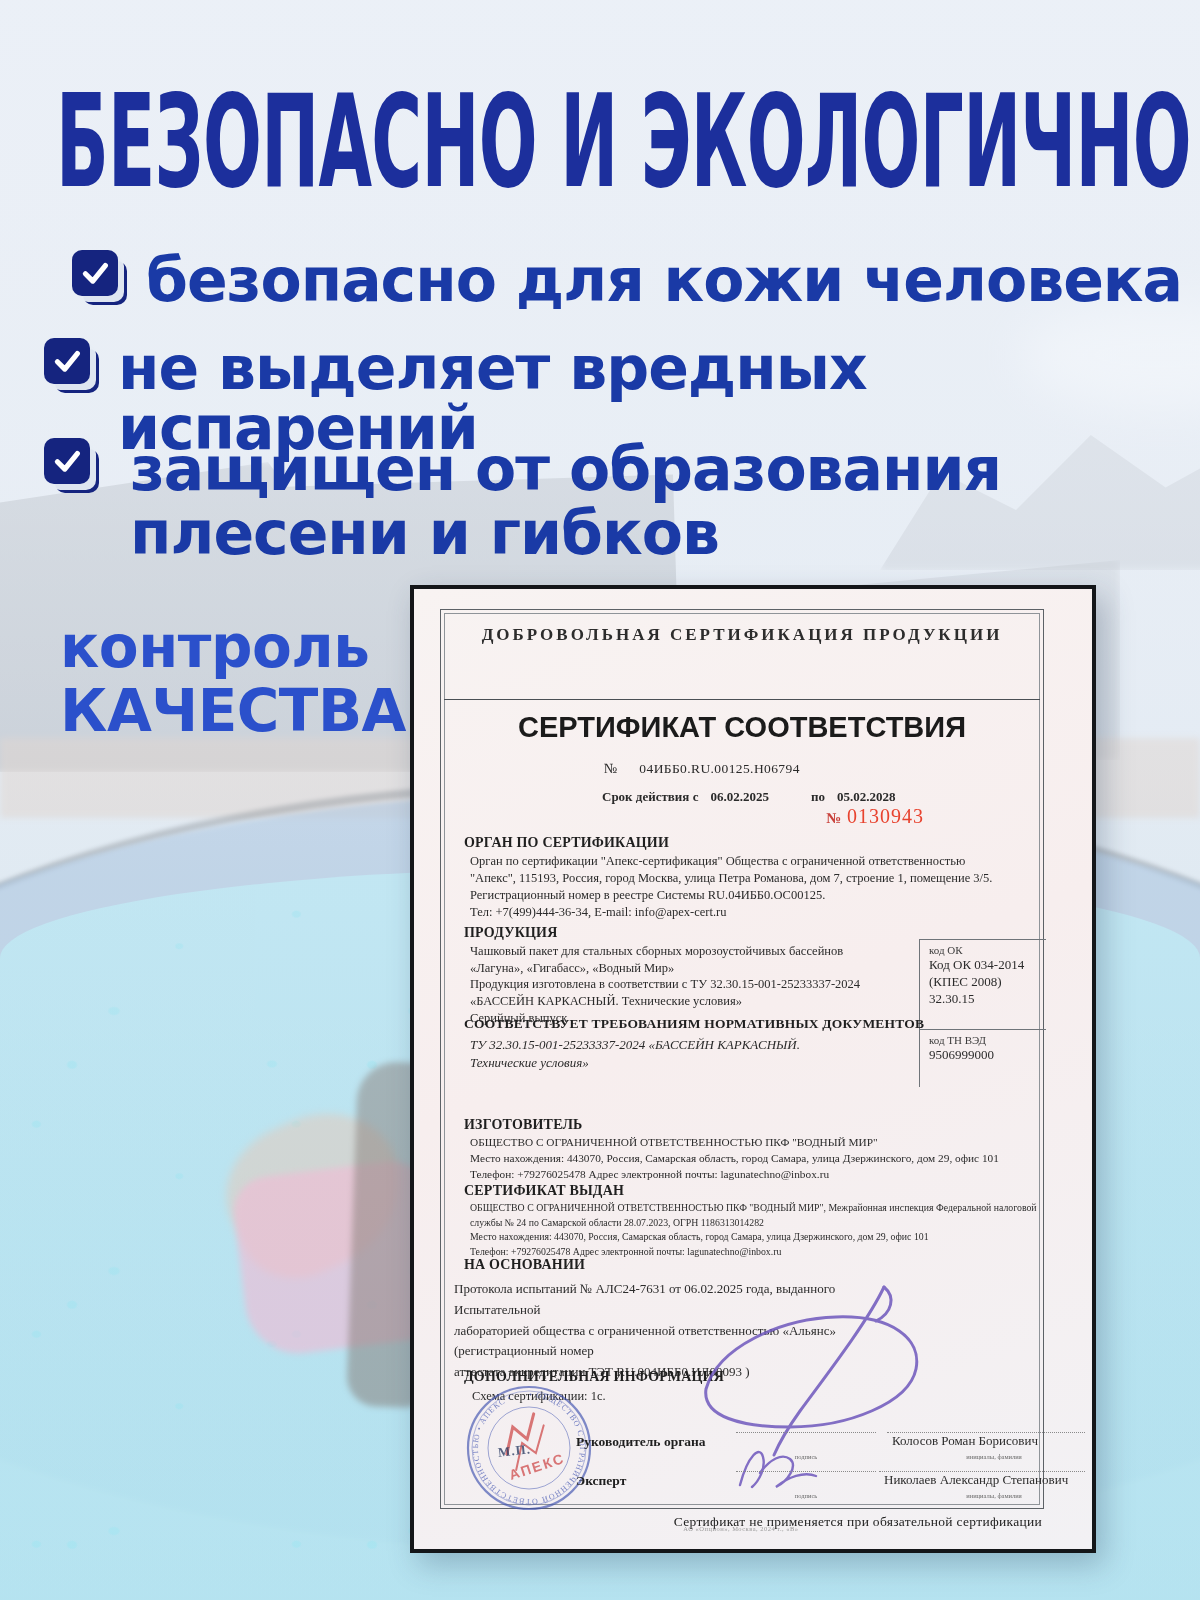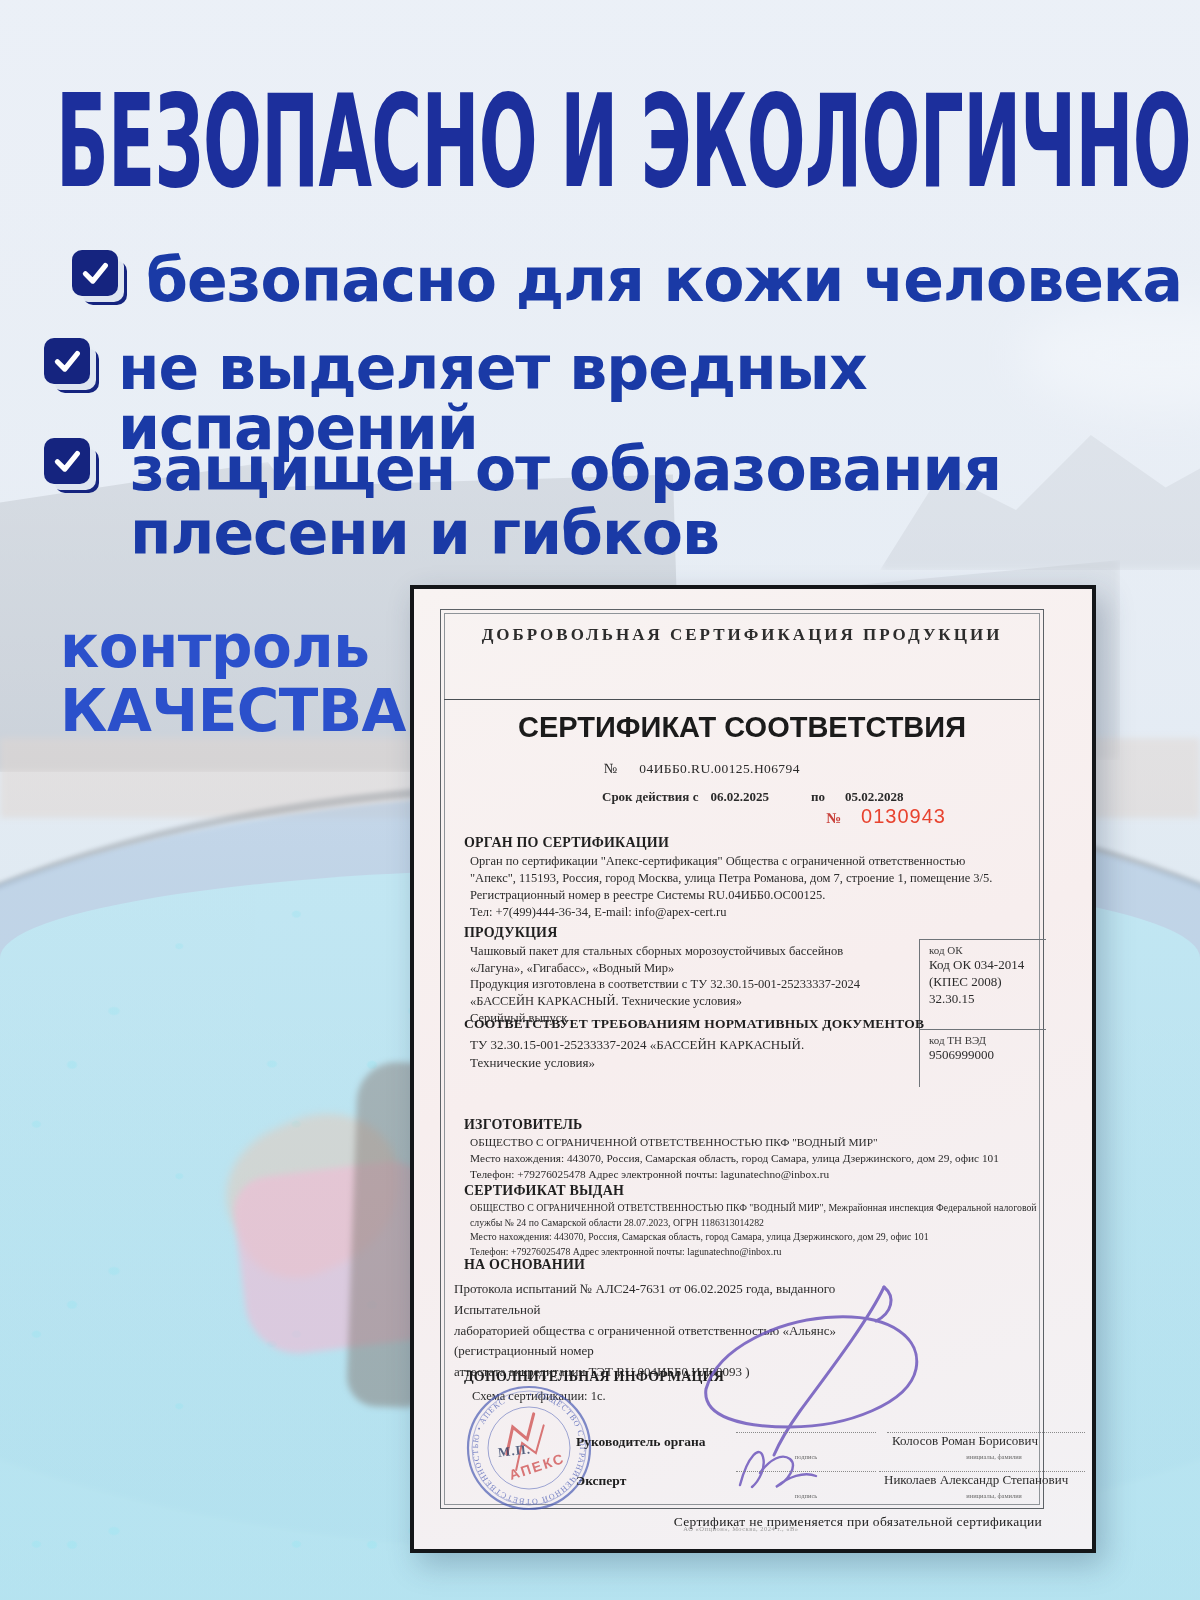--- a/index.html
+++ b/index.html
@@ -83,37 +83,37 @@
   .c-banner { position:absolute; left:28px; right:50px; top:36px; text-align:center;
     font-weight:bold; font-size:17px; letter-spacing:3px; color:#2c2c2c; }
   .c-divider { position:absolute; left:30px; right:52px; top:110px; border-top:1.5px solid #4a4f54; }
   .c-title { position:absolute; left:28px; right:50px; top:122px; text-align:center;
     font-family:"Liberation Sans", sans-serif; font-weight:bold; font-size:29px;
     letter-spacing:0; color:#1b1b1b; transform:scaleY(1.04); }
   .c-no { position:absolute; left:190px; top:172px; font-weight:normal; font-size:14px; }
   .c-no .num { margin-left:22px; font-size:13.5px; letter-spacing:.4px; }
   .c-validity { position:absolute; left:188px; top:200px; font-weight:bold; font-size:13px; }
   .c-validity .vfrom { margin-left:12px; } .c-validity .vtolbl { margin-left:42px; }
-  .c-validity .vto { margin-left:20px;font-family:Liberation Serif, serif; }
+  .c-validity .vto { margin-left:12px;font-family:Liberation Serif, serif; }
   .c-formno { position:absolute; left:412px; top:216px; }
   .c-formno .lbl { font-size:15px; color:#c8403a; font-weight:bold; }
-  .c-formno .digits { font-family:Liberation Sans, sans-serif; font-size:20px;
-    color:#e8432f; letter-spacing:1px; margin-left:20px; }
+  .c-formno .digits { font-family:Liberation Serif, serif; font-size:20px;
+    color:#e8432f; letter-spacing:1px; margin-left:6px; }
   .c-h { position:absolute; font-weight:bold; font-size:14px; color:#1f1f1f; letter-spacing:.2px; }
   .c-t { position:absolute; font-size:12.5px; line-height:1.36; white-space:pre-line; color:#2b2b2b; }
   .h-organ { left:50px; top:246px; } .t-organ { left:56px; top:264px; right:62px; }
   .h-prod { left:50px; top:336px; } .t-prod { left:56px; top:354px; width:430px; line-height:1.33; }
   .codebox { position:absolute; left:505px; width:127px; border-top:1px solid #6f7479;
     border-left:1px solid #6f7479; padding:4px 6px 4px 9px; }
   .codebox .cb-label { font-size:11px; color:#3a3a3a; }
   .codebox .cb-text { font-size:13px; line-height:1.32; white-space:pre-line; color:#2b2b2b; }
   .box-ok { top:350px; height:104px; }
   .box-tnved { top:440px; height:58px; }
   .h-comp { left:50px; top:427px; font-size:13.5px; }
-  .t-comp { left:56px; top:447px; width:430px; font-size:13px; line-height:1.42; }
+  .t-comp { left:56px; top:447px; width:430px; font-size:13px; line-height:1.42;font-style:italic; }
   .h-manu { left:50px; top:528px; } .t-manu { left:56px; top:546px; right:45px; font-size:11.3px; line-height:1.4; }
   .h-issued { left:50px; top:594px; } .t-issued { left:56px; top:612px; right:42px; font-size:9.8px; line-height:1.5; }
   .h-basis { left:50px; top:668px; } .t-basis { left:40px; top:690px; width:470px; font-size:13px; line-height:1.6; }
   .h-add { left:50px; top:780px; } .t-add { left:58px; top:799px; font-size:12.5px; }
   .stamp { position:absolute; left:48px; top:792px; width:134px; height:134px; opacity:.82; }
   .stamp-mp { position:absolute; left:84px; top:854px; font-weight:bold; font-size:13px;
     color:#2f3f66; opacity:.8; transform:rotate(-6deg); letter-spacing:1px; }
   .sig-role { position:absolute; font-weight:bold; font-size:13.5px; color:#1f1f1f; }
   .sig-line { position:absolute; border-bottom:1.4px dotted #8a8a8a; }
   .sig-sub { position:absolute; font-size:6.5px; color:#6a6a6a; text-align:center; }

